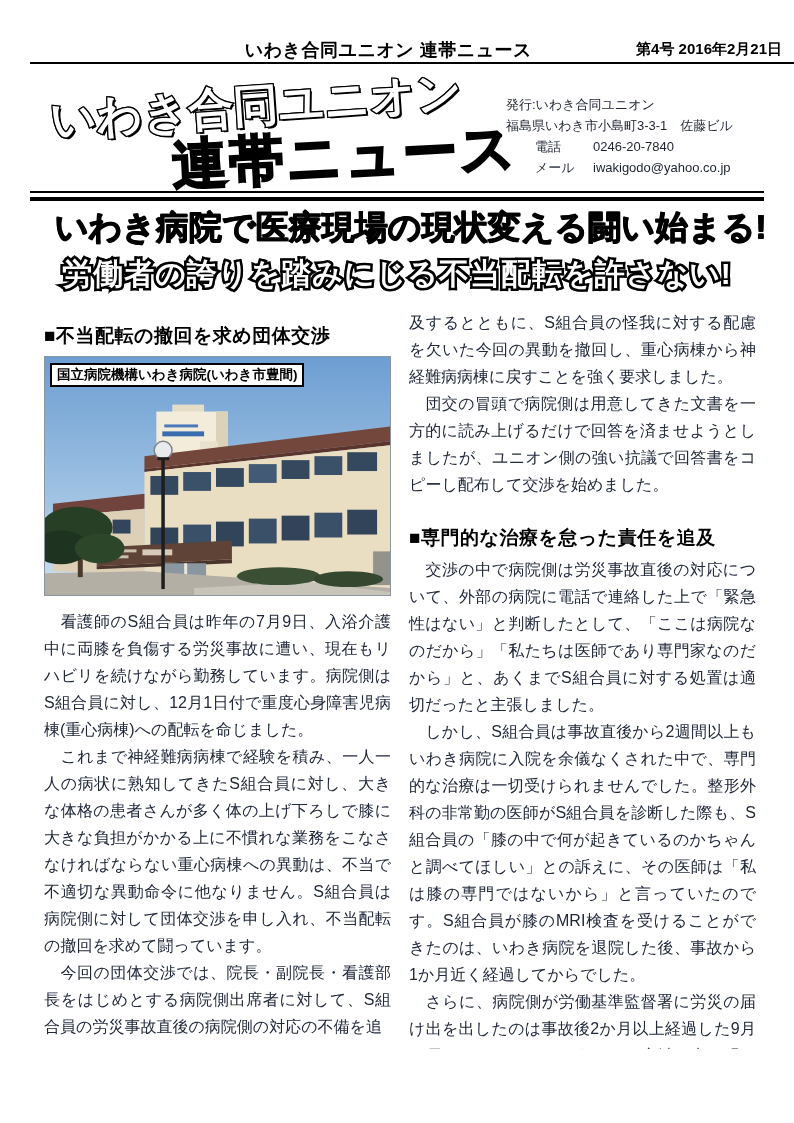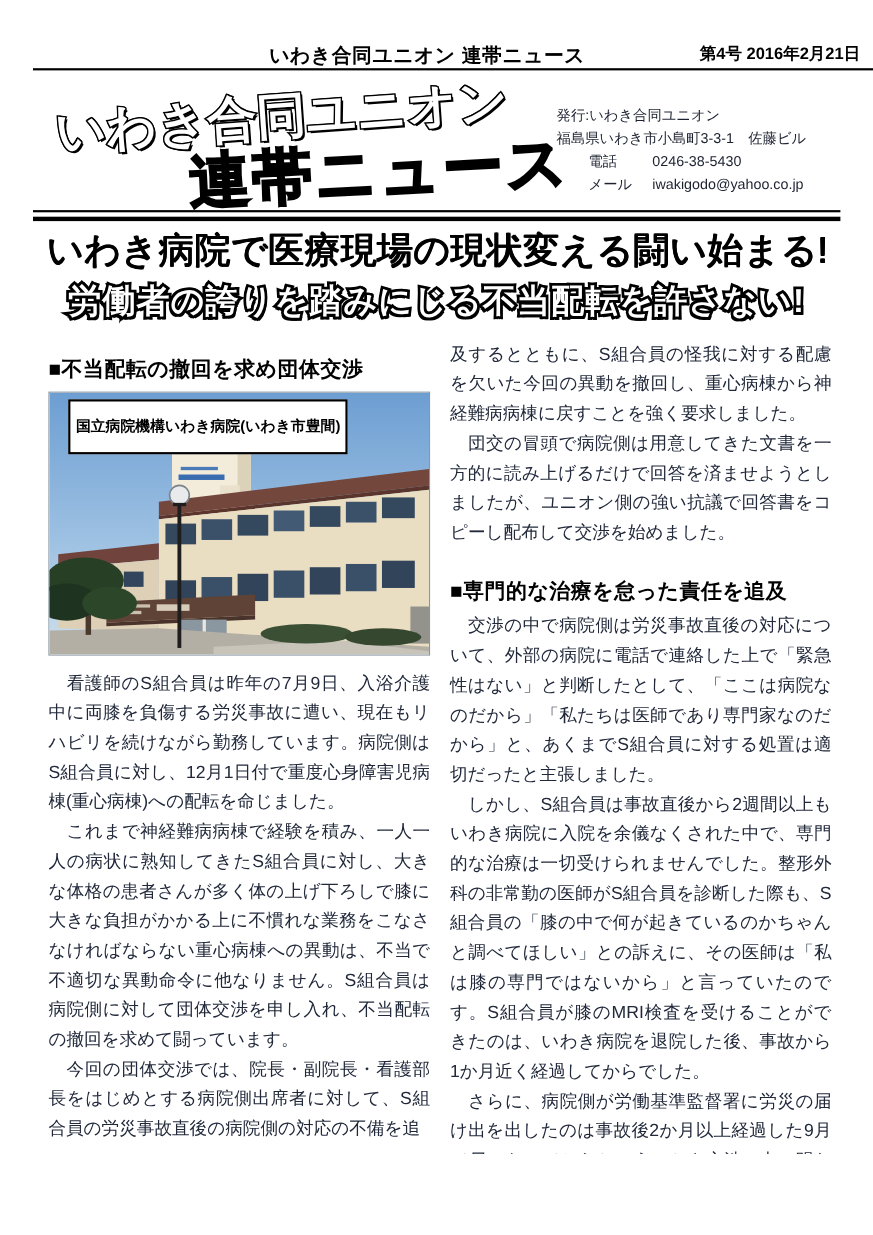--- a/index.html
+++ b/index.html
@@ -59,21 +59,21 @@
 
   
   .double-rule {
     position: absolute; left: 30px; top: 191px; width: 734px; height: 10px;
     border-top: 2px solid #000; border-bottom: 4px solid #000;
   }
 
   
   .headline-main {
     position: absolute; top: 205px; left: 28px; width: 738px;
-    text-align: center; font-size: 33px; font-weight: 400; color: #000;
+    text-align: right; font-size: 33px; font-weight: 700; color: #000;
     white-space: nowrap; letter-spacing: 0px;
     text-shadow: 1px 0 0 #000, 0 1px 0 #000, 1px 1px 0 #000;
   }
   .headline-sub {
     position: absolute; top: 254px; left: 28px; width: 738px;
     text-align: center; font-size: 30px; font-weight: 900;
     white-space: nowrap; letter-spacing: 1px;
     color: #fff;
     -webkit-text-stroke: 5px #000;
     paint-order: stroke fill;
@@ -97,44 +97,44 @@
   }
 
   
   .photo {
     position: relative; width: 347px; height: 240px;
     margin: 7px 0 12px 0;
     border: 1px solid #8a97a3;
   }
   .photo svg { display: block; width: 100%; height: 100%; }
   .photo-caption {
-    position: absolute; top: 6px; left: 17px;
+    position: absolute; top: 6px; left: 5px;
     background: #fff; border: 2px solid #000;
     font-size: 13.5px; font-weight: bold; color: #000;
-    padding: 14px 5px; white-space: nowrap; line-height: 18px;
+    padding: 1px 5px; white-space: nowrap; line-height: 18px;
   }
 </style>
 </head>
 <body>
 
 <div class="page">
 
   <div class="runhead-title">いわき合同ユニオン 連帯ニュース</div>
   <div class="runhead-date">第4号 2016年2月21日</div>
   <div class="runhead-rule"></div>
 
   <div class="logo-line1">いわき合同ユニオン</div>
   <div class="logo-line2">連帯ニュース</div>
 
   <div class="publisher">
     <div class="row">発行:いわき合同ユニオン</div>
     <div class="row">福島県いわき市小島町3-3-1　佐藤ビル</div>
     <div class="row">
       <span class="lab">電話</span>
-      <span>0246-38-5430</span>
+      <span>0246-20-7840</span>
     </div>
     <div class="row">
       <span class="lab">メール</span>
       <span>iwakigodo@yahoo.co.jp</span>
     </div>
   </div>
 
   <div class="double-rule"></div>
 
   <div class="headline-main">いわき病院で医療現場の現状変える闘い始まる!</div>

